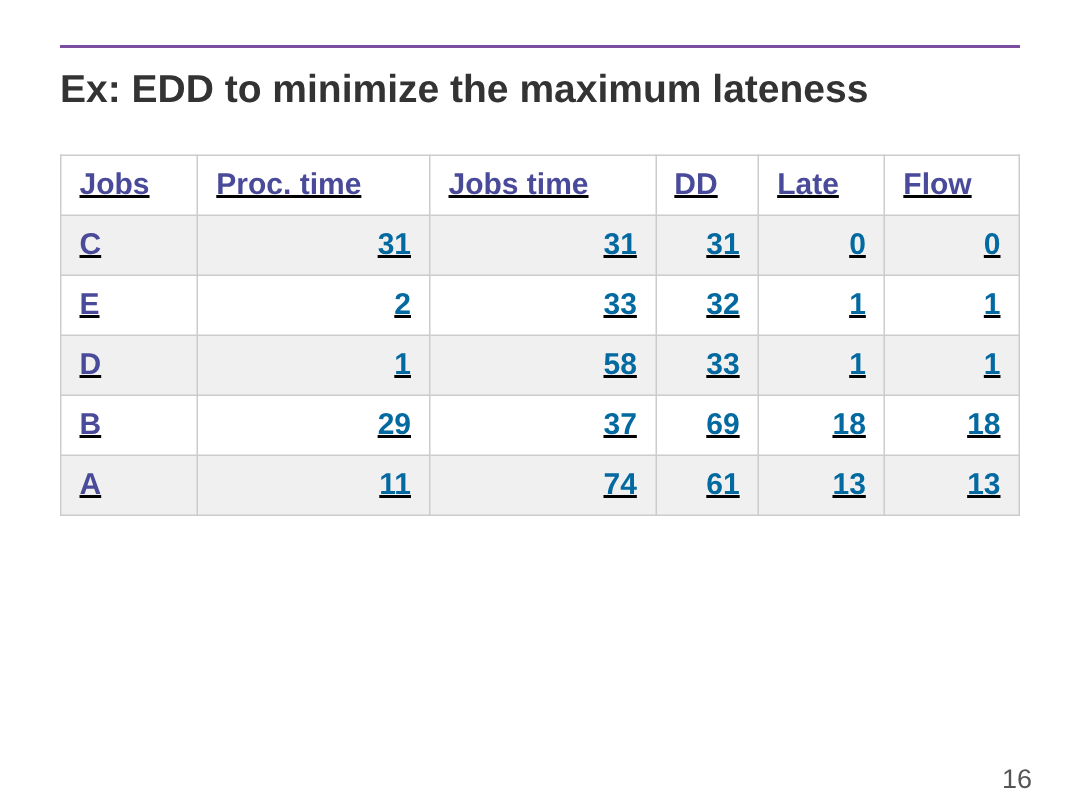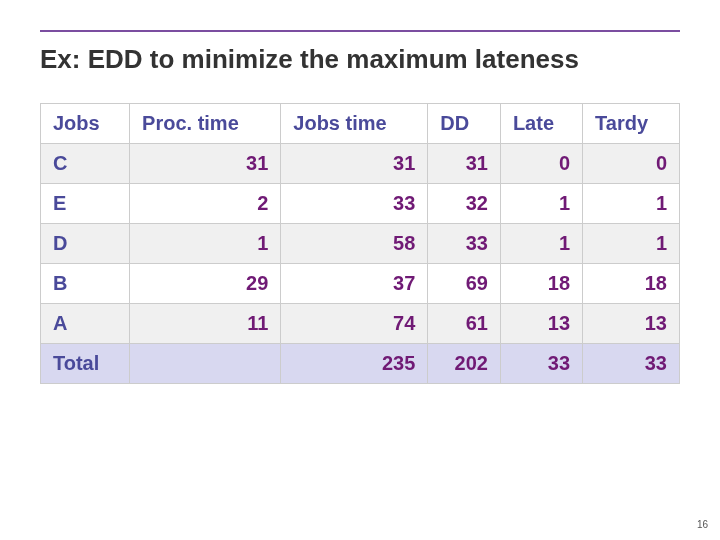--- a/index.html
+++ b/index.html
@@ -34,20 +34,21 @@
 
     .page-title {
       font-size: 26px;
       font-weight: bold;
       color: #333333;
       margin-bottom: 10px;
     }
 
     .table-container {
       flex: 1;
+      text-decoration: underline;
     }
 
     table {
       border-collapse: collapse;
       width: 100%;
       font-size: 20px;
     }
 
     thead tr th {
       border: 1px solid #cccccc;
@@ -78,34 +79,34 @@
       background: #ffffff;
     }
 
     tbody tr td.job-label {
       text-align: left;
       color: #4a4a9a;
     }
 
     tbody tr td.numeric {
       text-align: right;
-      color: #701a75;
+      color: #0369a1;
     }
 
     .total-row td, .aver-row td {
       background: #d8d8f0 !important;
       color: #4a4a9a;
       font-weight: bold;
     }
 
     .page-number {
       position: absolute;
       bottom: 10px;
-      right: 12px;
-      font-size: 10px;
+      right: 32px;
+      font-size: 18px;
       color: #555555;
     }
   </style>
 </head>
 <body>
 
 <div class="page-container">
   <div class="title-section">
     <div class="title-underline"></div>
     <div class="page-title">Ex: EDD to minimize the maximum lateness</div>
@@ -113,21 +114,21 @@
 
   <div class="table-container">
     <table>
       <thead>
         <tr>
           <th>Jobs</th>
           <th class="numeric">Proc. time</th>
           <th class="numeric">Jobs time</th>
           <th class="numeric">DD</th>
           <th class="numeric">Late</th>
-          <th class="numeric">Tardy</th>
+          <th class="numeric">Flow</th>
         </tr>
       </thead>
       <tbody id="table-body">
       <tr>
       <td class="job-label">C</td>
       <td class="numeric">31</td>
       <td class="numeric">31</td>
       <td class="numeric">31</td>
       <td class="numeric">0</td>
       <td class="numeric">0</td>
@@ -157,26 +158,18 @@
       <td class="numeric">18</td>
     </tr>
           <tr>
       <td class="job-label">A</td>
       <td class="numeric">11</td>
       <td class="numeric">74</td>
       <td class="numeric">61</td>
       <td class="numeric">13</td>
       <td class="numeric">13</td>
     </tr>
-          <tr class="total-row">
-    <td class="job-label">Total</td>
-    <td class="numeric"></td>
-    <td class="numeric">235</td>
-    <td class="numeric">202</td>
-    <td class="numeric">33</td>
-    <td class="numeric">33</td>
-  </tr>
         </tbody>
     </table>
   </div>
 </div>
 
 <div class="page-number">16</div>
 
 </body></html>

